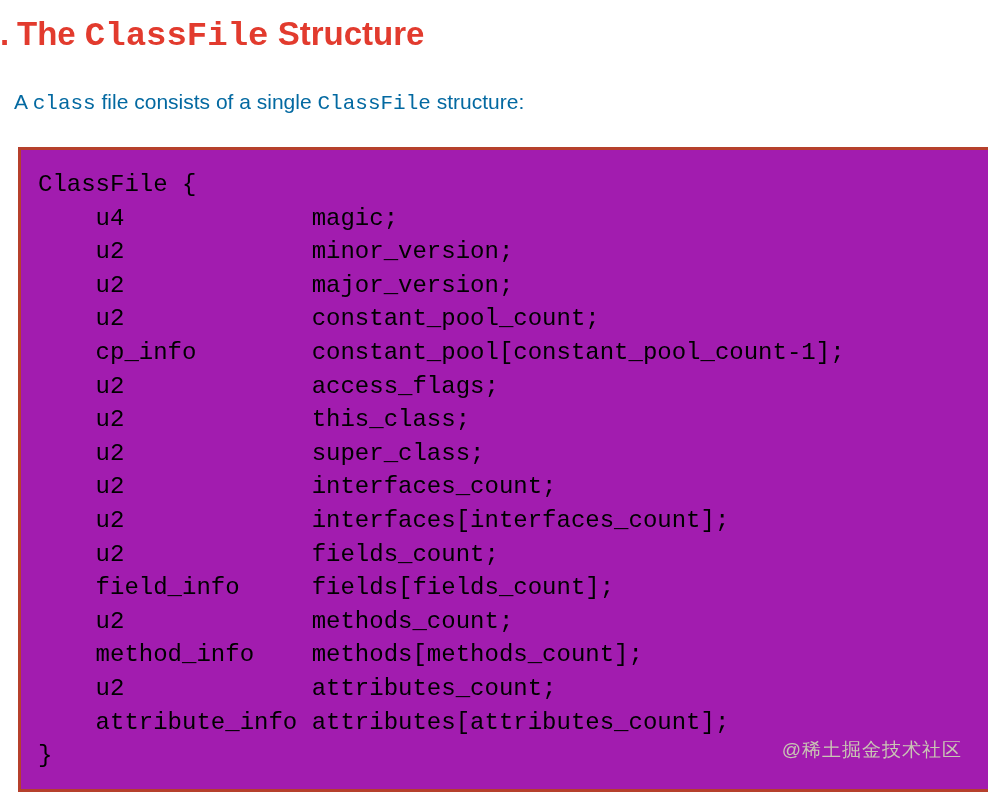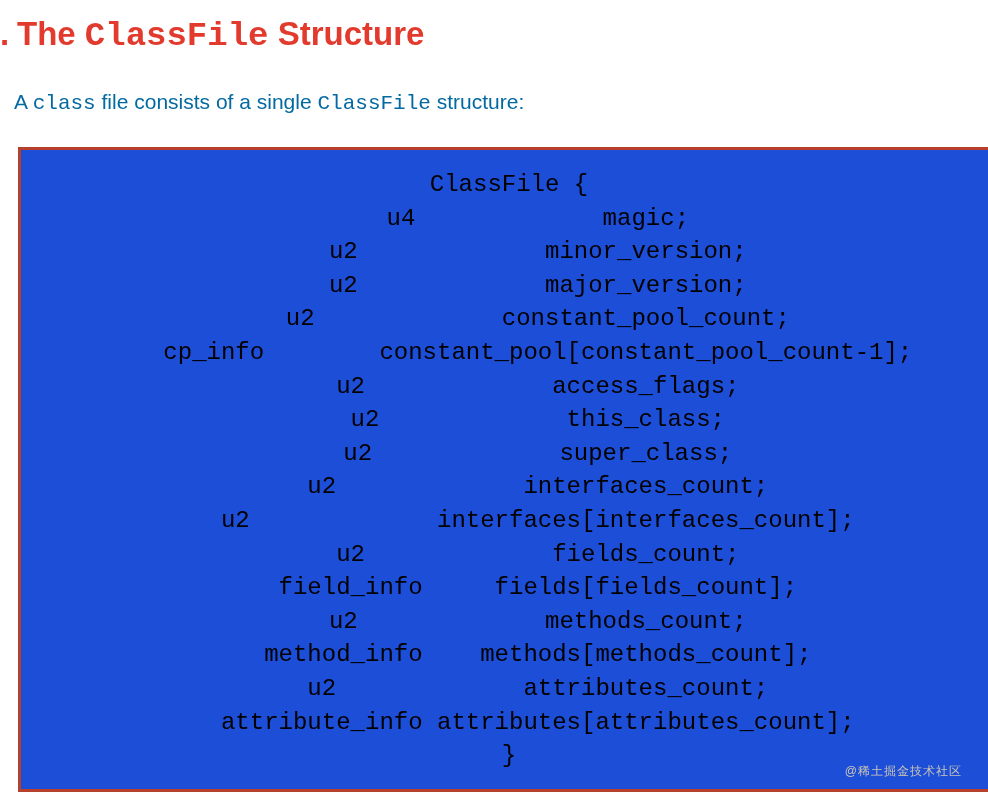--- a/index.html
+++ b/index.html
@@ -39,39 +39,38 @@
     white-space: nowrap;
   }
   p.intro .mono {
     font-family: "Liberation Mono", monospace;
     font-size: 21px;
   }
   .codebox {
     margin: 30px 0 0 18px;
     width: calc(100% - 18px);
     box-sizing: border-box;
-    background: #1d4ed8;
+    background: #a21caf;
     border: 3px solid #b6402c;
     border-right: none;
     position: relative;
-    text-align: center;
   }
   .codebox pre {
     margin: 0;
     padding: 18px 8px 16px 17px;
     font-family: "Liberation Mono", monospace;
     font-size: 24px;
     line-height: 33.6px;
     color: #000000;
   }
   .watermark {
     position: absolute;
     right: 26px;
-    bottom: 9px;
-    font-size: 12px;
+    bottom: 26px;
+    font-size: 19px;
     letter-spacing: 1px;
     color: #c9c5b4;
     font-family: "Liberation Sans", sans-serif;
   }
 </style>
 </head>
 <body>
 
 <h1 class="page-title">
   <span class="frag">.</span><span>The </span><span class="mono">ClassFile</span><span> Structure</span>

